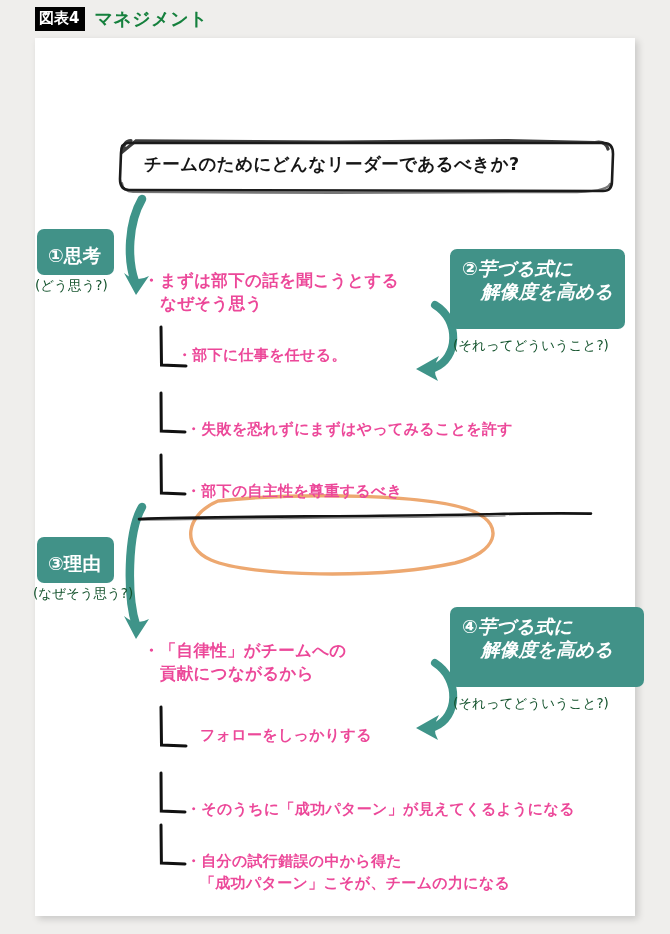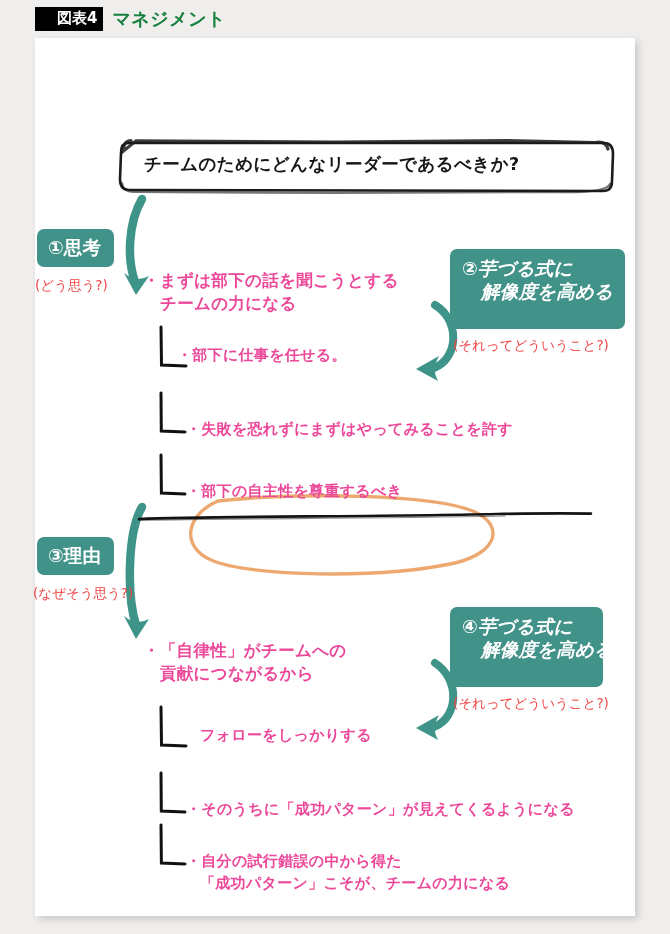--- a/index.html
+++ b/index.html
@@ -26,21 +26,21 @@
     align-items: center;
     padding-left: 35px;
     box-sizing: border-box;
   }
   .fig-badge {
     background: #000000;
     color: #ffffff;
     font-size: 15px;
     font-weight: 700;
     line-height: 1;
-    padding: 4px 6px 5px 22px;
+    padding: 4px 6px 5px 4px;
     letter-spacing: 0px;
   }
   .fig-title {
     margin-left: 9px;
     font-size: 18px;
     font-weight: 700;
     letter-spacing: .5px;
     color: #15803d;
   }
 
@@ -99,33 +99,33 @@
     box-sizing: border-box;
   }
   .chip-line {
     font-size: 18.5px;
     font-weight: 700;
     line-height: 1.26;
     letter-spacing: 0.2px;
     white-space: nowrap;
   }
   .chip.small {
-    padding: 7px 13px 8px 11px;
+    padding: 15px 13px 8px 11px;
   }
   .chip.wide {
     padding: 8px 14px 25px 12px;
     font-style: italic;
   }
   .chip .indent { padding-left: 19px; display: block; }
 
   .sub-note {
     position: absolute;
     font-size: 13.5px;
     font-weight: 400;
-    color: #ef4444;
+    color: #14532d;
     white-space: nowrap;
     letter-spacing: 0px;
   }
 
   
   .hw {
     position: absolute;
     font-family: "DejaVu Sans", "Liberation Sans", sans-serif;
     color: #ec4899;
     white-space: nowrap;
@@ -146,21 +146,21 @@
   }
   .hw.sub .l2 { padding-left: 14px; display: block; letter-spacing: .3px; }
 
   
   #chip1 { left: 2px;  top: 152px; }
   #chip1n{ left: 0px;  top: 200px; }
   #chip2 { left: 415px;top: 172px; width: 175px; }
   #chip2n{ left: 418px;top: 260px; }
   #chip3 { left: 2px;  top: 460px; }
   #chip3n{ left: -2px; top: 508px; }
-  #chip4 { left: 415px;top: 530px; width: 153px; }
+  #chip4 { left: 415px;top: 530px; width: 194px; }
   #chip4n{ left: 418px;top: 618px; }
 
   #m1 { left: 108px; top: 192px; }
   #s1 { left: 142px; top: 268px; }
   #s2 { left: 151px; top: 342px; }
   #s3 { left: 151px; top: 404px; }
 
   #m2 { left: 108px; top: 562px; }
   #s4 { left: 151px; top: 648px; }
   #s5 { left: 151px; top: 722px; }
@@ -248,21 +248,21 @@
     <div class="sub-note" id="chip3n">(なぜそう思う?)</div>
 
     <div class="chip wide" id="chip4">
       <span class="chip-line">④芋づる式に</span>
       <span class="chip-line indent">解像度を高める</span>
     </div>
     <div class="sub-note" id="chip4n">(それってどういうこと?)</div>
 
     <div class="hw main" id="m1">
       <span class="l">・まずは部下の話を聞こうとする</span>
-      <span class="l2">チームの力になる</span>
+      <span class="l2">なぜそう思う</span>
     </div>
 
     <div class="hw sub" id="s1">
       <span class="l">・部下に仕事を任せる。</span>
     </div>
 
     <div class="hw sub" id="s2">
       <span class="l">・失敗を恐れずにまずはやってみることを許す</span>
     </div>
 

